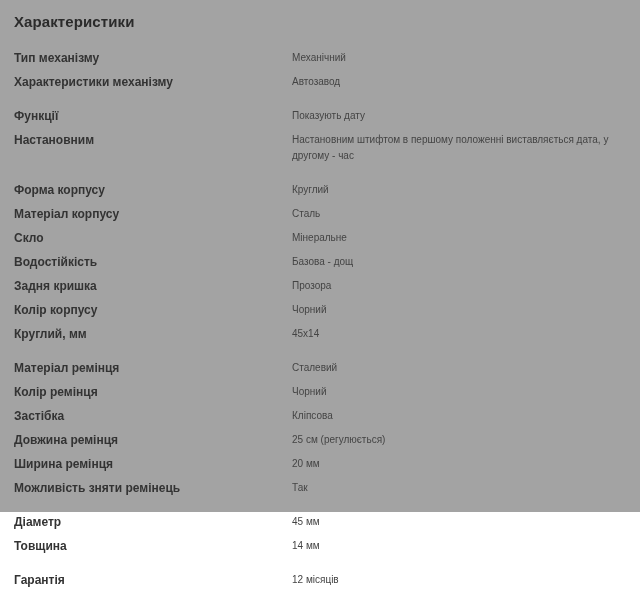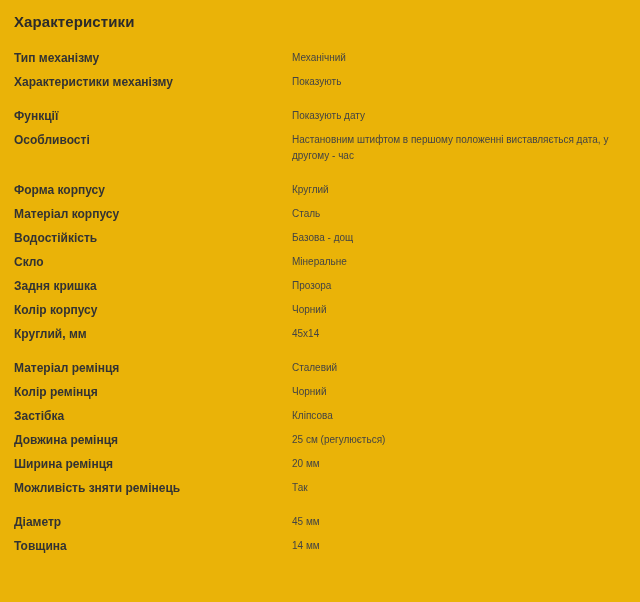--- a/index.html
+++ b/index.html
@@ -10,22 +10,22 @@
   body {
     width: 640px;
     height: 602px;
     font-family: "Liberation Sans", sans-serif;
     color: #333333;
     overflow: hidden;
   }
   .page {
     position: relative;
     width: 640px;
-    height: 602px;
-    background: #eab308;
+    height: 512px;
+    background: #a3a3a3;
     box-sizing: border-box;
     padding: 8px 0 0 0;
   }
   .spec-title {
     font-size: 15px;
     font-weight: bold;
     color: #2b2b2b;
     margin: 5px 0 16px 14px;
     letter-spacing: 0.1px;
   }
@@ -68,51 +68,51 @@
 <div class="page">
   <div class="spec-title">Характеристики</div>
   <table class="spec-table">
     <tbody>
         <tr class="spec-row">
           <td class="spec-name">Тип механізму</td>
           <td class="spec-value">Механічний</td>
         </tr>
         <tr class="spec-row">
           <td class="spec-name">Характеристики механізму</td>
-          <td class="spec-value">Показують</td>
+          <td class="spec-value">Автозавод</td>
         </tr>
         <tr class="group-gap">
           <td colspan="2"></td>
         </tr>
         <tr class="spec-row">
           <td class="spec-name">Функції</td>
           <td class="spec-value">Показують дату</td>
         </tr>
         <tr class="spec-row">
-          <td class="spec-name">Особливості</td>
+          <td class="spec-name">Настановним</td>
           <td class="spec-value">Настановним штифтом в першому положенні виставляється дата, у другому - час</td>
         </tr>
         <tr class="group-gap">
           <td colspan="2"></td>
         </tr>
         <tr class="spec-row">
           <td class="spec-name">Форма корпусу</td>
           <td class="spec-value">Круглий</td>
         </tr>
         <tr class="spec-row">
           <td class="spec-name">Матеріал корпусу</td>
           <td class="spec-value">Сталь</td>
         </tr>
         <tr class="spec-row">
+          <td class="spec-name">Скло</td>
+          <td class="spec-value">Мінеральне</td>
+        </tr>
+        <tr class="spec-row">
           <td class="spec-name">Водостійкість</td>
           <td class="spec-value">Базова - дощ</td>
-        </tr>
-        <tr class="spec-row">
-          <td class="spec-name">Скло</td>
-          <td class="spec-value">Мінеральне</td>
         </tr>
         <tr class="spec-row">
           <td class="spec-name">Задня кришка</td>
           <td class="spec-value">Прозора</td>
         </tr>
         <tr class="spec-row">
           <td class="spec-name">Колір корпусу</td>
           <td class="spec-value">Чорний</td>
         </tr>
         <tr class="spec-row">
@@ -153,15 +153,19 @@
           <td class="spec-name">Діаметр</td>
           <td class="spec-value">45 мм</td>
         </tr>
         <tr class="spec-row">
           <td class="spec-name">Товщина</td>
           <td class="spec-value">14 мм</td>
         </tr>
         <tr class="group-gap">
           <td colspan="2"></td>
         </tr>
+        <tr class="spec-row">
+          <td class="spec-name">Гарантія</td>
+          <td class="spec-value">12 місяців</td>
+        </tr>
       </tbody>
   </table>
 </div>
 
 </body></html>

